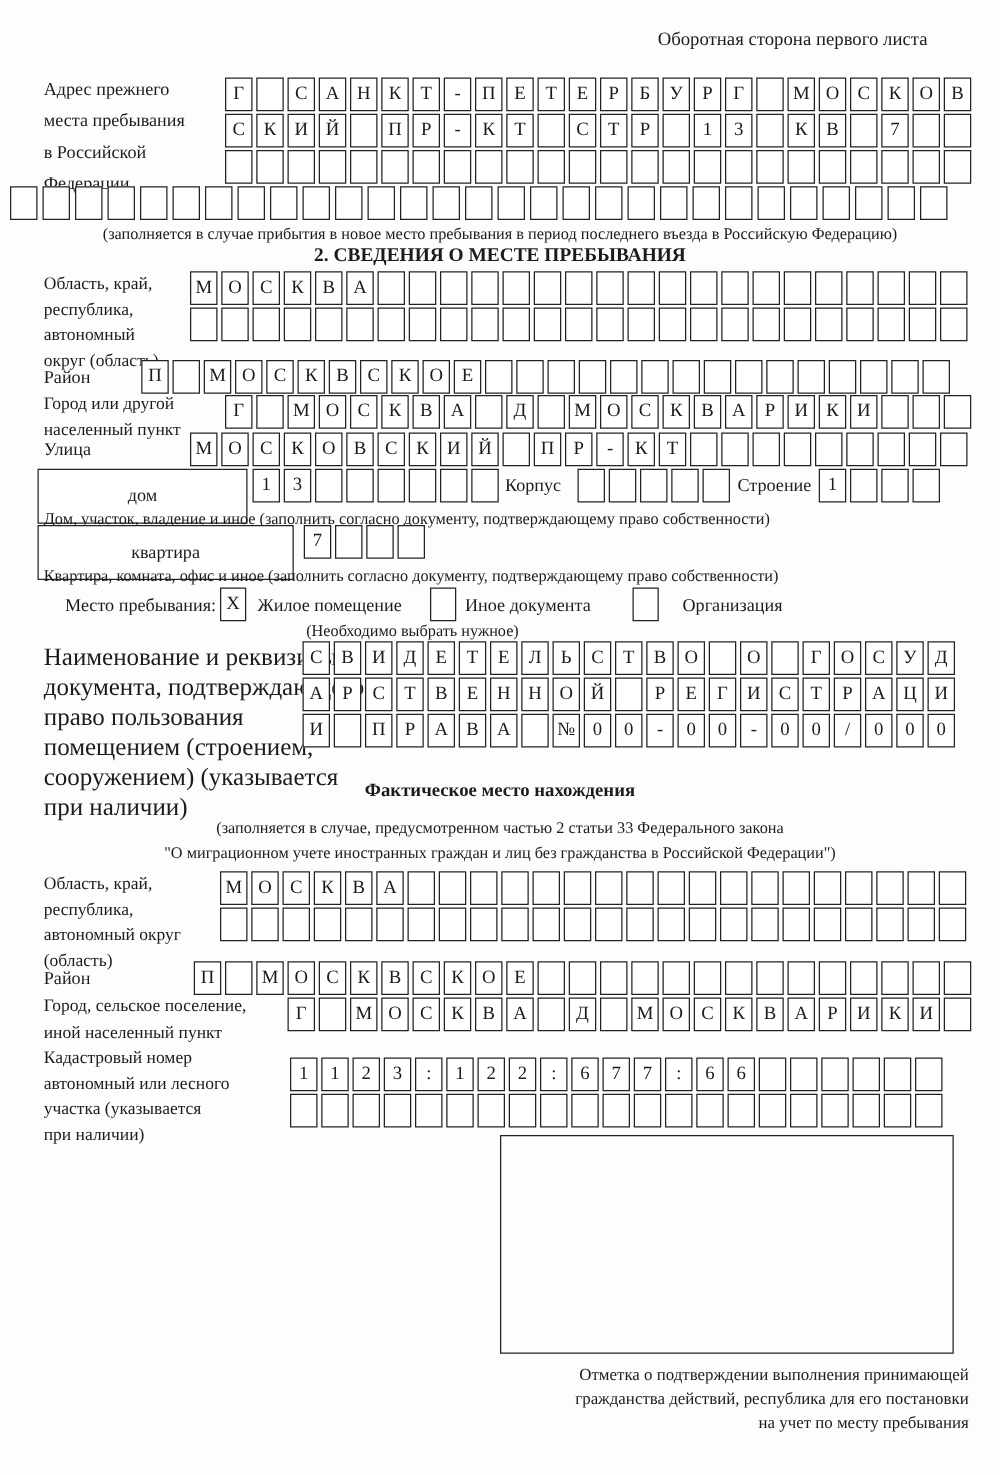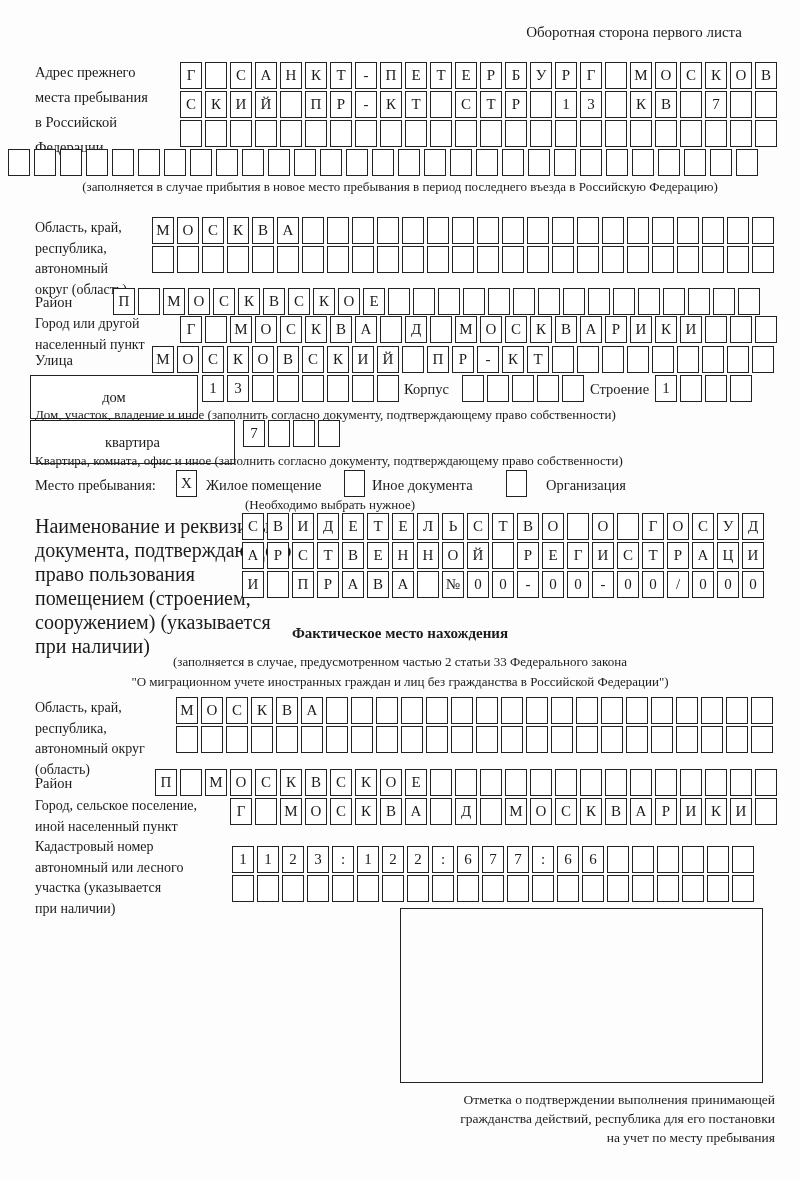--- a/index.html
+++ b/index.html
@@ -152,20 +152,21 @@
       <span class="cell"></span>
       <span class="cell"></span>
       <span class="cell"></span>
       <span class="cell"></span>
       <span class="cell"></span>
       <span class="cell"></span>
       <span class="cell"></span>
     </div>
   <div class="abs cap center" style="top:179px;">(заполняется в случае прибытия в новое место пребывания в период последнего въезда в Российскую Федерацию)</div>
 
+  <div class="abs center bold" style="top:196px;font-size:15.5px;">2. СВЕДЕНИЯ О МЕСТЕ ПРЕБЫВАНИЯ</div>
 
   <div class="abs lbl lbl20" style="left:35px;top:218px;font-size:14px;">
       <div class="line">Область, край,</div>
       <div class="line">республика,</div>
       <div class="line">автономный</div>
       <div class="line">округ (область)</div>
     </div>
   <div class="cellrow" style="left:152px;top:217px;">
       <span class="cell">М</span>
       <span class="cell">О</span>
@@ -341,21 +342,21 @@
 
   <div class="fieldbox" style="left:30px;top:420px;width:205px;">квартира</div>
   <div class="cellrow" style="left:243px;top:420px;">
       <span class="cell">7</span>
       <span class="cell"></span>
       <span class="cell"></span>
       <span class="cell"></span>
     </div>
   <div class="abs cap" style="left:35px;top:453px;">Квартира, комната, офис и иное (заполнить согласно документу, подтверждающему право собственности)</div>
 
-  <div class="abs lbl" style="left:35px;top:473px;">Место пребывания:</div>
+  <div class="abs lbl" style="left:52px;top:473px;">Место пребывания:</div>
   <div class="checkbox" style="left:176px;top:470px;">X</div>
   <div class="abs lbl" style="left:206px;top:473px;">Жилое помещение</div>
   <div class="checkbox" style="left:344px;top:470px;"></div>
   <div class="abs lbl" style="left:372px;top:473px;">Иное документа</div>
   <div class="checkbox" style="left:506px;top:470px;"></div>
   <div class="abs lbl" style="left:546px;top:473px;">Организация</div>
   <div class="abs cap" style="left:160px;top:497px;width:340px;text-align:center;">(Необходимо выбрать нужное)</div>
 
   <div class="abs lbl lbl24" style="left:35px;top:514px;font-size:20px;">
       <div class="line">Наименование и реквизиты</div>

